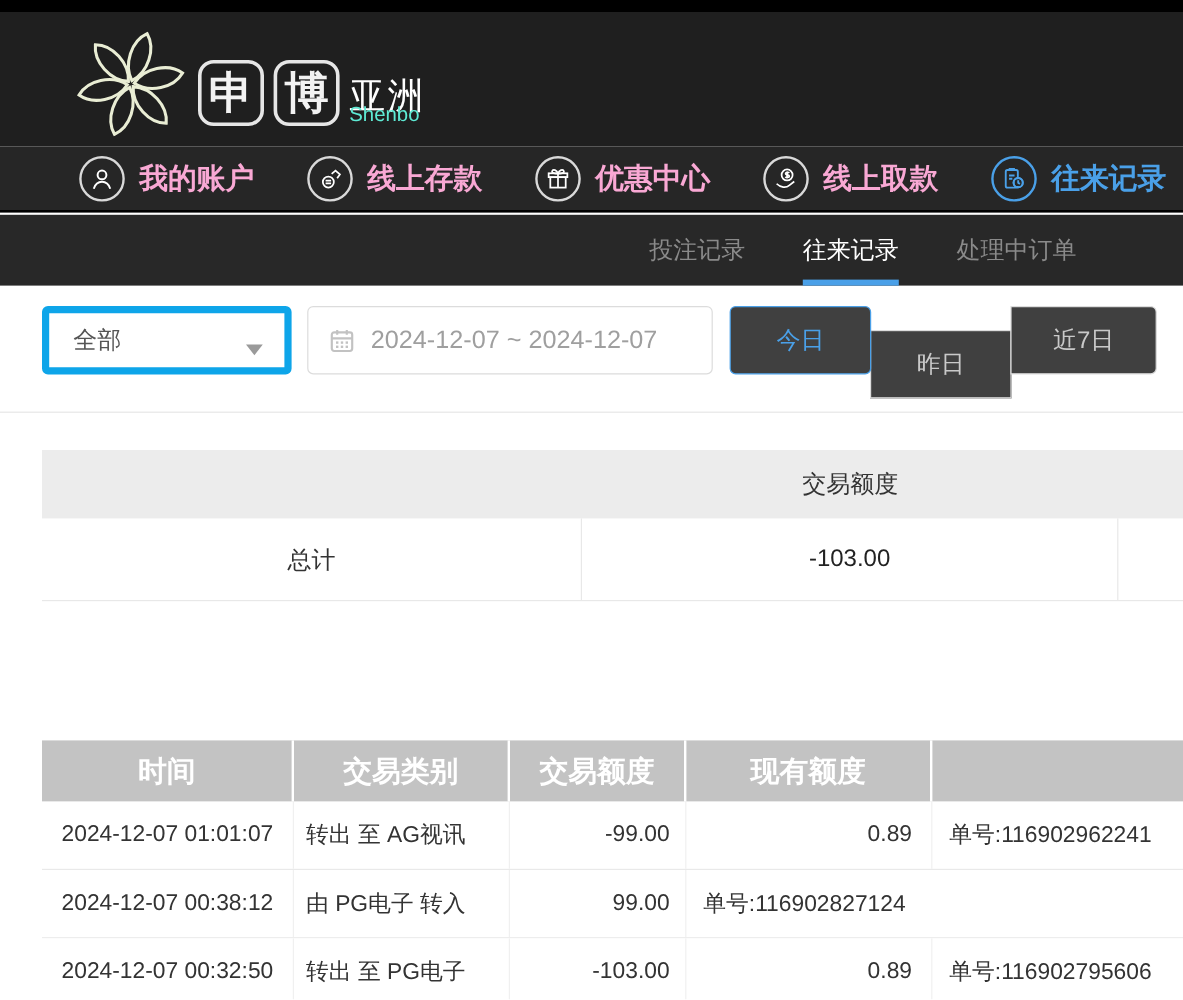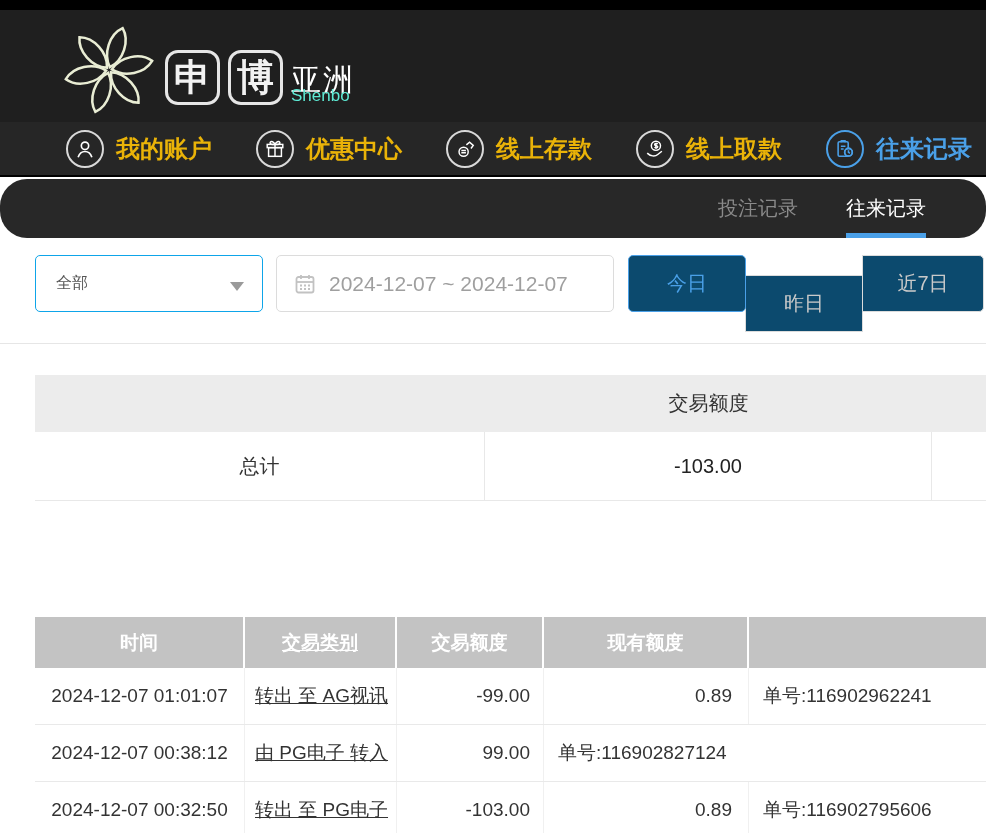--- a/index.html
+++ b/index.html
@@ -19,56 +19,56 @@
   }
   .logo-box.b1 { left:165px; }
   .logo-box.b2 { left:228px; }
   .logo-region { position:absolute; left:291px; top:50px; color:#fff; font-size:30px; letter-spacing:2px; }
   .logo-en { position:absolute; left:291px; top:76px; color:#5eead4; font-size:17px; }
   
   .mainnav {
     position:absolute; top:122px; left:0; width:100%; height:55px; background:#262626;
     border-bottom:2px solid #000; display:flex; align-items:center; padding-left:66px; gap:44px;
   }
-  .nav-item { display:flex; align-items:center; gap:12px; color:#eab308; cursor:pointer; }
+  .nav-item { display:flex; align-items:center; gap:12px; color:#f9a8d4; cursor:pointer; }
   .nav-item .icircle {
     width:38px; height:38px; border:2px solid #d9d9d9; border-radius:50%;
     display:flex; align-items:center; justify-content:center; color:#fff;
   }
   .nav-item .nlabel { font-size:24px; font-weight:600; }
   .nav-item.active { color:#4aa0e8; }
   .nav-item.active .icircle { border-color:#4aa0e8; color:#4aa0e8; }
   .nav-item.active .nlabel { color:#4aa0e8; }
   
   .subnav {
     position:absolute; top:179px; left:0; width:100%; height:59px; background:#282828;
-    display:flex; justify-content:flex-end; align-items:stretch; padding-right:60px; gap:48px;border-radius:27px;
+    display:flex; justify-content:flex-end; align-items:stretch; padding-right:89px; gap:48px;
   }
   .tab { position:relative; display:flex; align-items:center; font-size:20px; color:#8a8a8a; cursor:pointer; }
   .tab.active { color:#fff; }
   .tab.active::after {
     content:""; position:absolute; left:0; right:0; bottom:0; height:5px; background:#4aa0e8;
   }
   
   .filters { position:absolute; top:255px; left:35px; display:flex; }
   .select-box {
-    position:relative; width:228px; height:57px; border:1px solid #0ea5e9; border-radius:5px;
-    display:flex; align-items:center; padding-left:20px; font-size:16px; color:#555; cursor:pointer;
+    position:relative; width:208px; height:57px; border:6px solid #0ea5e9; border-radius:5px;
+    display:flex; align-items:center; padding-left:20px; font-size:20px; color:#555; cursor:pointer;
   }
   .caret {
     position:absolute; right:18px; top:26px; width:0; height:0;
     border-left:7px solid transparent; border-right:7px solid transparent; border-top:9px solid #9a9a9a;
   }
   .date-box {
     width:338px; height:57px; border:1px solid #dcdcdc; border-radius:5px; margin-left:13px;
     display:flex; align-items:center; padding-left:16px; gap:12px; font-size:21px; color:#9f9f9f; cursor:pointer;
   }
   .btn-group { display:flex; margin-left:14px; }
   .range-btn {
-    width:118px; height:57px; border:1px solid #dcdcdc; background:#0c4a6e; font-size:20px; color:#c9c9c9;
+    width:118px; height:57px; border:1px solid #dcdcdc; background:#404040; font-size:20px; color:#c9c9c9;
     cursor:pointer; font-family:inherit;
   }
   .range-btn.mid { margin-left:-1px; border-radius:0;margin-top:20px; }
   .range-btn.last { margin-left:-1px; width:122px; border-radius:0 5px 5px 0; }
   .range-btn.active {
     border:1px solid #4aa0e8; color:#4aa0e8; border-radius:5px; position:relative; z-index:2;
   }
   .hr-divider { position:absolute; top:343px; left:0; width:100%; height:1px; background:#e6e6e6; }
   
   .summary { position:absolute; top:375px; left:35px; width:1100px; }
@@ -82,28 +82,28 @@
   }
   .summary .srow .c2 {
     width:447px; text-align:center; font-size:20px; color:#222; align-self:stretch;
     display:flex; align-items:center; justify-content:center; border-right:1px solid #e8e8e8;
   }
   
   .txtable { position:absolute; top:617px; left:35px; width:1100px; }
   .thead { display:flex; height:51px; background:#c3c3c3; }
   .thead .cell {
     display:flex; align-items:center; justify-content:center;
-    color:#fff; font-size:19px; font-weight:bold; border-right:2px solid #fff;
+    color:#fff; font-size:24px; font-weight:bold; border-right:2px solid #fff;
   }
   .thead .cell:last-child { border-right:none; }
   .trow { display:flex; height:57px; border-bottom:1px solid #e9e9e9; background:#fff; }
   .trow .cell { display:flex; align-items:center; font-size:19px; color:#333; border-right:1px solid #f0f0f0; }
   .trow .cell:last-child { border-right:none; }
   .col-time { width:210px; justify-content:center; }
-  .col-type { width:152px; padding-left:10px;text-decoration:underline; }
+  .col-type { width:180px; padding-left:10px; }
   .col-amount { width:147px; justify-content:flex-end; padding-right:13px; }
   .col-balance { width:205px; justify-content:flex-end; padding-right:16px; }
   .col-order { width:358px; padding-left:14px; }
   svg { display:block; }
 </style>
 </head>
 <body>
 
 <div class="page">
 
@@ -134,38 +134,38 @@
         <svg width="22" height="22" viewBox="0 0 24 24" fill="none" stroke="currentColor" stroke-width="1.8">
           <circle cx="12" cy="8.5" r="4"></circle>
             <path d="M4.5 21c1.4-4.2 4.4-6.3 7.5-6.3s6.1 2.1 7.5 6.3"></path>
         </svg>
       </span>
       <span class="nlabel">我的账户</span>
     </div>
     <div class="nav-item">
       <span class="icircle">
         <svg width="22" height="22" viewBox="0 0 24 24" fill="none" stroke="currentColor" stroke-width="1.6">
+          <circle cx="10.5" cy="15" r="5"></circle>
+            <path d="M8 13.6h5M8 16.2h5"></path>
+            <path d="M13.5 7.5l3.5-3 4 3.5-2.5 3.5"></path>
+        </svg>
+      </span>
+      <span class="nlabel">线上存款</span>
+    </div>
+    <div class="nav-item">
+      <span class="icircle">
+        <svg width="22" height="22" viewBox="0 0 24 24" fill="none" stroke="currentColor" stroke-width="1.6">
           <rect x="5" y="10.5" width="14" height="9.5"></rect>
             <rect x="3.5" y="7" width="17" height="3.5"></rect>
           <line x1="12" y1="7" x2="12" y2="20"></line>
           <path d="M12 7c-1.2-3-4.2-4-5.2-2.2S9 7.6 12 7z"></path>
             <path d="M12 7c1.2-3 4.2-4 5.2-2.2S15 7.6 12 7z"></path>
         </svg>
       </span>
       <span class="nlabel">优惠中心</span>
-    </div>
-    <div class="nav-item">
-      <span class="icircle">
-        <svg width="22" height="22" viewBox="0 0 24 24" fill="none" stroke="currentColor" stroke-width="1.6">
-          <circle cx="10.5" cy="15" r="5"></circle>
-            <path d="M8 13.6h5M8 16.2h5"></path>
-            <path d="M13.5 7.5l3.5-3 4 3.5-2.5 3.5"></path>
-        </svg>
-      </span>
-      <span class="nlabel">线上存款</span>
     </div>
     <div class="nav-item">
       <span class="icircle">
         <svg width="22" height="22" viewBox="0 0 24 24" fill="none" stroke="currentColor" stroke-width="1.6">
           <circle cx="13" cy="8.5" r="5"></circle>
             <path d="M13 5.5v6"></path>
           <path d="M15 6.6c-.6-.7-3.4-.9-3.4.7 0 1.5 3.4.8 3.4 2.3 0 1.6-2.9 1.4-3.6.6"></path>
           <path d="M3.5 16.5c3.5 3.5 8.5 4 11.5 1.5l4.5-3.5"></path>
         </svg>
       </span>
@@ -182,20 +182,21 @@
             <path d="M15.8 13.4v2.2l1.6 1"></path>
         </svg>
       </span>
       <span class="nlabel">往来记录</span>
     </div>
   </div>
 
   <div class="subnav">
     <div class="tab">投注记录</div>
     <div class="tab active">往来记录</div>
+    <div class="tab">处理中订单</div>
   </div>
 
   <div class="filters">
     <div class="select-box">
       <span>全部</span>
       <span class="caret"></span>
     </div>
     <div class="date-box">
       <span>
         <svg width="24" height="24" viewBox="0 0 24 24" fill="none" stroke="#c2c2c2" stroke-width="1.8">

